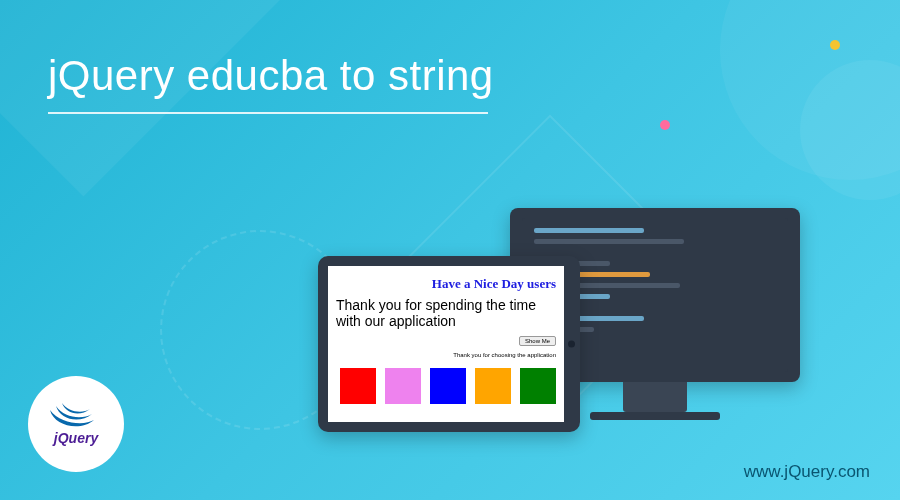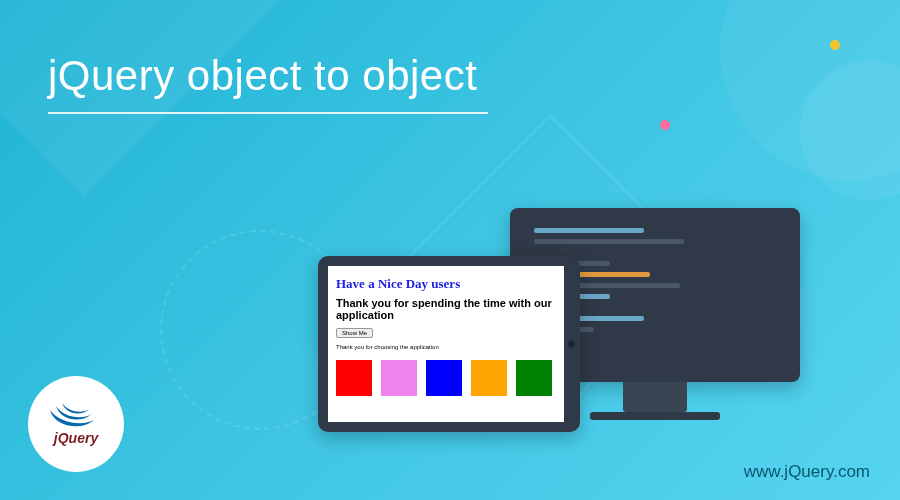--- a/index.html
+++ b/index.html
@@ -11,51 +11,51 @@
 .geo4{position:absolute;right:240px;top:160px;width:220px;height:220px;border:2px solid rgba(255,255,255,0.1);transform:rotate(45deg)}
 .geo5{position:absolute;left:160px;top:230px;width:200px;height:200px;border:2px dashed rgba(255,255,255,0.12);border-radius:50%}
 .dot{position:absolute;width:10px;height:10px;border-radius:50%}
 .d1{background:#f4c430;right:60px;top:40px}
 .d2{background:#ff6b9d;right:230px;top:120px}
 .title{position:absolute;left:48px;top:52px;color:#fff;font-size:42px;font-weight:400;letter-spacing:0.5px}
 .underline{position:absolute;left:48px;top:112px;width:440px;height:2px;background:rgba(255,255,255,0.85)}
 .logo{position:absolute;left:28px;bottom:28px;width:96px;height:96px;border-radius:50%;background:#fff;display:flex;flex-direction:column;align-items:center;justify-content:center}
 .logo-swoosh{width:60px;height:30px;position:relative}
 .logo-swoosh svg{width:100%;height:100%}
-.logo-text{font-size:14px;color:#7f1d1d;font-style:italic;font-weight:bold;margin-top:-2px}
+.logo-text{font-size:14px;color:#4c1d95;font-style:italic;font-weight:bold;margin-top:-2px}
 .url{position:absolute;right:30px;bottom:18px;color:#0a5570;font-size:17px;font-weight:500}
 .monitor{position:absolute;right:100px;bottom:92px;width:290px;height:200px}
 .mon-frame{width:290px;height:174px;background:#2f3947;border-radius:8px;padding:10px 12px;box-shadow:0 6px 18px rgba(0,0,0,.25)}
 .mon-screen{width:100%;height:100%;background:#2f3947;border-radius:3px;padding:10px 12px}
 .cl{height:5px;border-radius:2px;margin-bottom:6px}
 .mon-stand{width:64px;height:30px;background:#3a4554;margin:0 auto;border-radius:0 0 3px 3px}
 .mon-base{width:130px;height:8px;background:#2f3947;margin:0 auto;border-radius:3px}
 .tablet{position:absolute;right:320px;bottom:68px;width:262px;height:176px;background:#2f3947;border-radius:10px;padding:10px 16px 10px 10px;box-shadow:0 6px 18px rgba(0,0,0,.25)}
 .tab-btn{position:absolute;right:5px;top:50%;transform:translateY(-50%);width:7px;height:7px;border-radius:50%;background:#1a2330}
-.tab-screen{width:100%;height:100%;background:#fff;display:flex;flex-direction:column;align-items:flex-start;padding:10px 8px}
+.tab-screen{width:100%;height:100%;background:#fff;display:flex;flex-direction:column;align-items:flex-end;padding:10px 8px}
 .t-heading{color:#2020e0;font-weight:bold;font-size:13px;font-family:'Times New Roman',serif;margin-bottom:5px}
-.t-sub{color:#000;font-weight:bold;font-size:11px;margin-bottom:7px}
+.t-sub{color:#000;font-weight:normal;font-size:14px;margin-bottom:7px}
 .t-btn{border:1px solid #999;background:#eee;font-size:6px;padding:1px 5px;border-radius:2px;margin-bottom:6px}
 .t-small{font-size:6px;color:#000;margin-bottom:10px}
 .swatches{display:flex;gap:9px;justify-content:center}
 .sw{width:36px;height:36px}
 </style>
 </head>
 <body>
 
 <div class="banner">
   <div class="geo1"></div>
   <div class="geo2"></div>
   <div class="geo3"></div>
   <div class="geo4"></div>
   <div class="geo5"></div>
   <div class="dot d1"></div>
   <div class="dot d2"></div>
 
-  <h1 class="title">jQuery object to object</h1>
+  <h1 class="title">jQuery educba to string</h1>
   <div class="underline"></div>
 
   <div class="logo">
     <div class="logo-swoosh">
       <svg viewBox="0 0 60 30">
           <path d="M4 8 C 8 24, 34 30, 48 18 C 38 24, 14 22, 4 8 Z M10 4 C 14 18, 34 22, 46 12 C 36 18, 18 16, 10 4 Z M16 1 C 20 12, 34 15, 44 7 C 36 12, 22 10, 16 1 Z" fill="#0868ac"></path>
         </svg>
     </div>
     <div class="logo-text">jQuery</div>
   </div>

